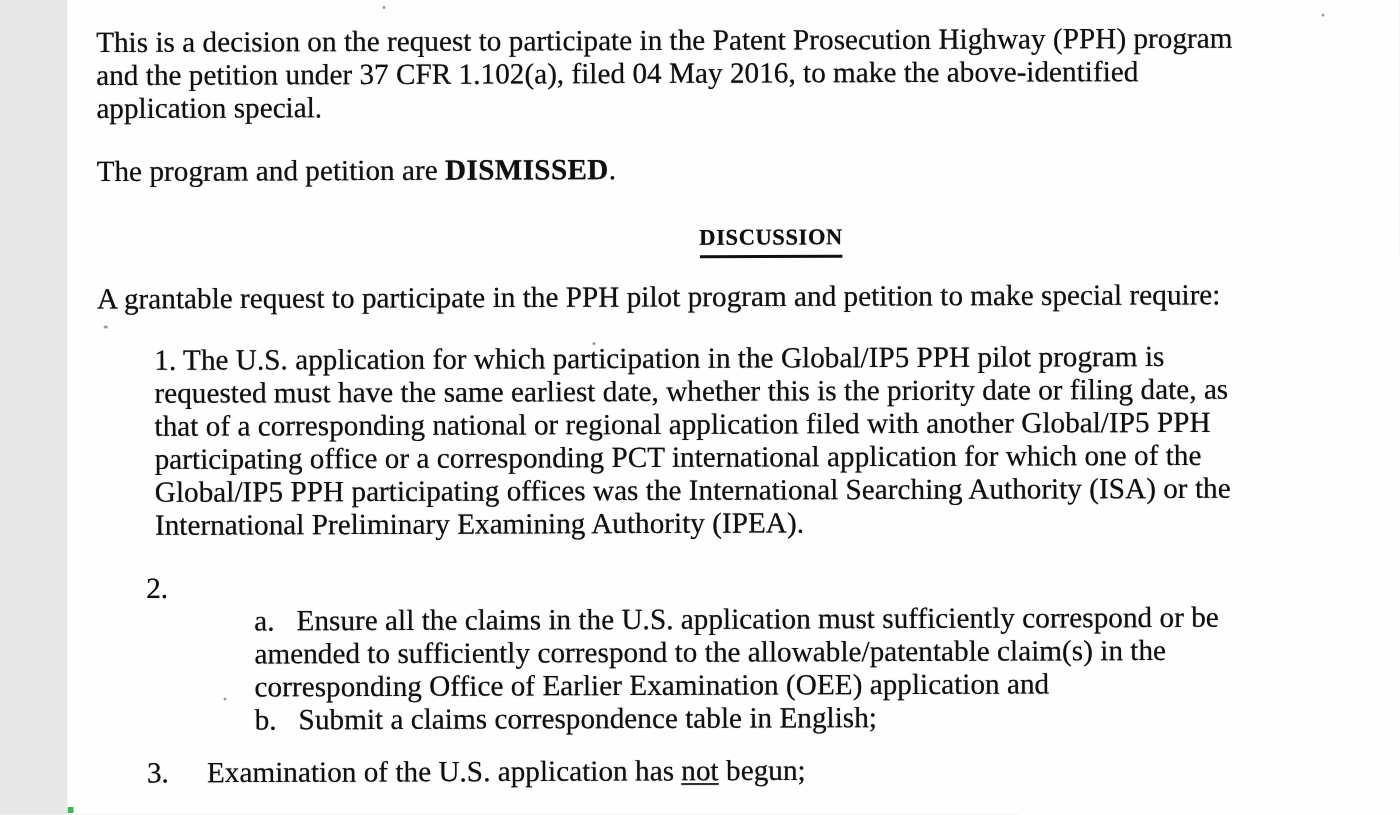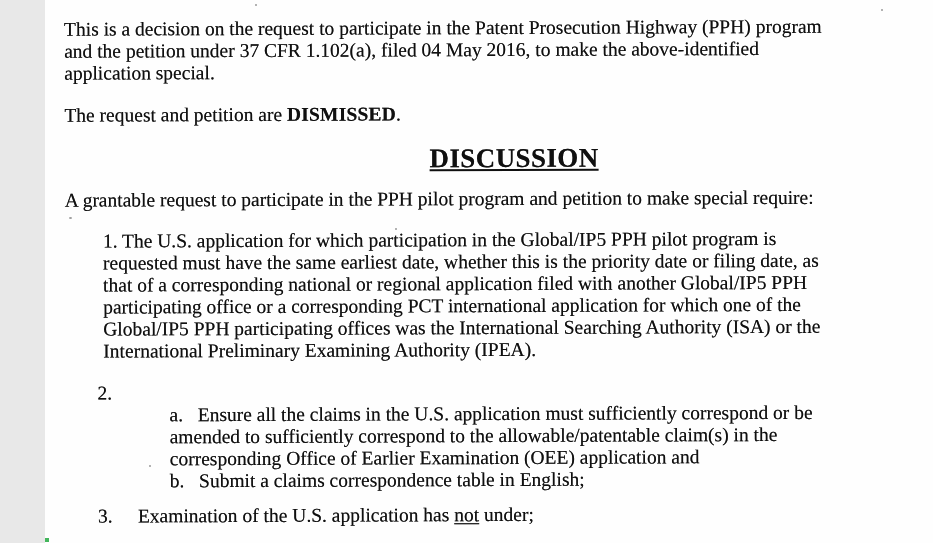--- a/index.html
+++ b/index.html
@@ -24,21 +24,21 @@
     line-height: 22px;
     text-shadow: 0 0 0.6px rgba(10,10,10,0.65);
   }
   .ln { display: block; white-space: pre-wrap; }
   .decision { margin-top: 20px; }
   .bold { font-weight: 700; letter-spacing: 0.2px; text-align: right; }
   .heading-row { margin-top: 22px; text-align: center; height: 22px; }
   .heading {
     display: inline-block;
     font-weight: 700;
-    font-size: 27px;
+    font-size: 15px;
     letter-spacing: 0.4px;
     border-bottom: 2px solid var(--ink, #101010);
     padding-bottom: 0px;
   }
   .lead { margin-top: 19px; }
   .item1 { margin-top: 19px; margin-left: 38px; }
   .num-row { display: flex; margin-left: 32px; }
   .num-row .num { width: 40px; flex-shrink: 0; }
   .item2-row { margin-top: 20px; }
   .sub-block { margin-left: 104px; }
@@ -57,21 +57,21 @@
 
 <div class="page">
   <div class="content">
 
     <p class="para">
       <span class="ln">This is a decision on the request to participate in the Patent Prosecution Highway (PPH) program</span>
       <span class="ln">and the petition under 37 CFR 1.102(a), filed 04 May 2016, to make the above-identified</span>
       <span class="ln">application special.</span>
     </p>
 
-    <p class="decision"><span>The request and petition are </span><span class="bold">DISMISSED</span><span>.</span></p>
+    <p class="decision"><span>The program and petition are </span><span class="bold">DISMISSED</span><span>.</span></p>
 
     <div class="heading-row">
       <span class="heading">DISCUSSION</span>
     </div>
 
     <p class="lead">A grantable request to participate in the PPH pilot program and petition to make special require:</p>
 
     <div class="item1">
       <span class="ln">1. The U.S. application for which participation in the Global/IP5 PPH pilot program is</span>
       <span class="ln">requested must have the same earliest date, whether this is the priority date or filing date, as</span>
@@ -90,21 +90,21 @@
       <span class="ln">amended to sufficiently correspond to the allowable/patentable claim(s) in the</span>
       <span class="ln">corresponding Office of Earlier Examination (OEE) application and</span>
     </div>
 
     <div class="sub-block">
       <span class="ln">b.   Submit a claims correspondence table in English;</span>
     </div>
 
     <div class="num-row item3-row">
       <span class="num">3.</span>
-      <span><span>Examination of the U.S. application has </span><span class="uline">not</span><span> under;</span></span>
+      <span><span>Examination of the U.S. application has </span><span class="uline">not</span><span> begun;</span></span>
     </div>
 
   </div>
 
   <span class="speck" style="left:210px; top:4px; width:2px; height:2px;"></span>
   <span class="speck" style="left:836px; top:9px; width:2px; height:2px;"></span>
   <span class="speck" style="left:915px; top:117px; width:3px; height:3px;"></span>
   <span class="speck" style="left:24px; top:217px; width:3px; height:2px;"></span>
   <span class="speck" style="left:350px; top:228px; width:2px; height:2px;"></span>
   <span class="speck" style="left:908px; top:255px; width:2px; height:2px;"></span>

